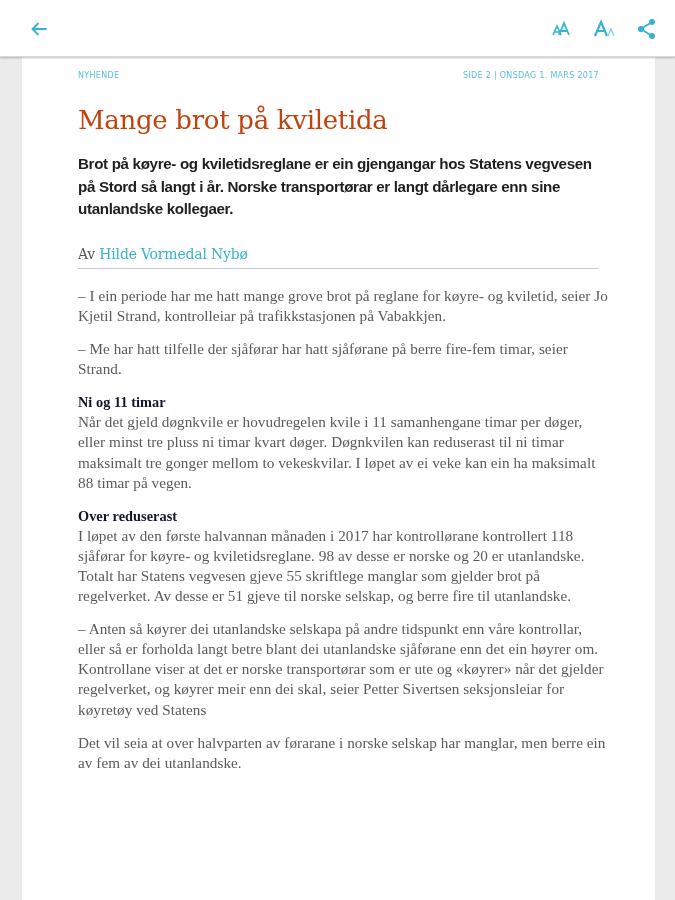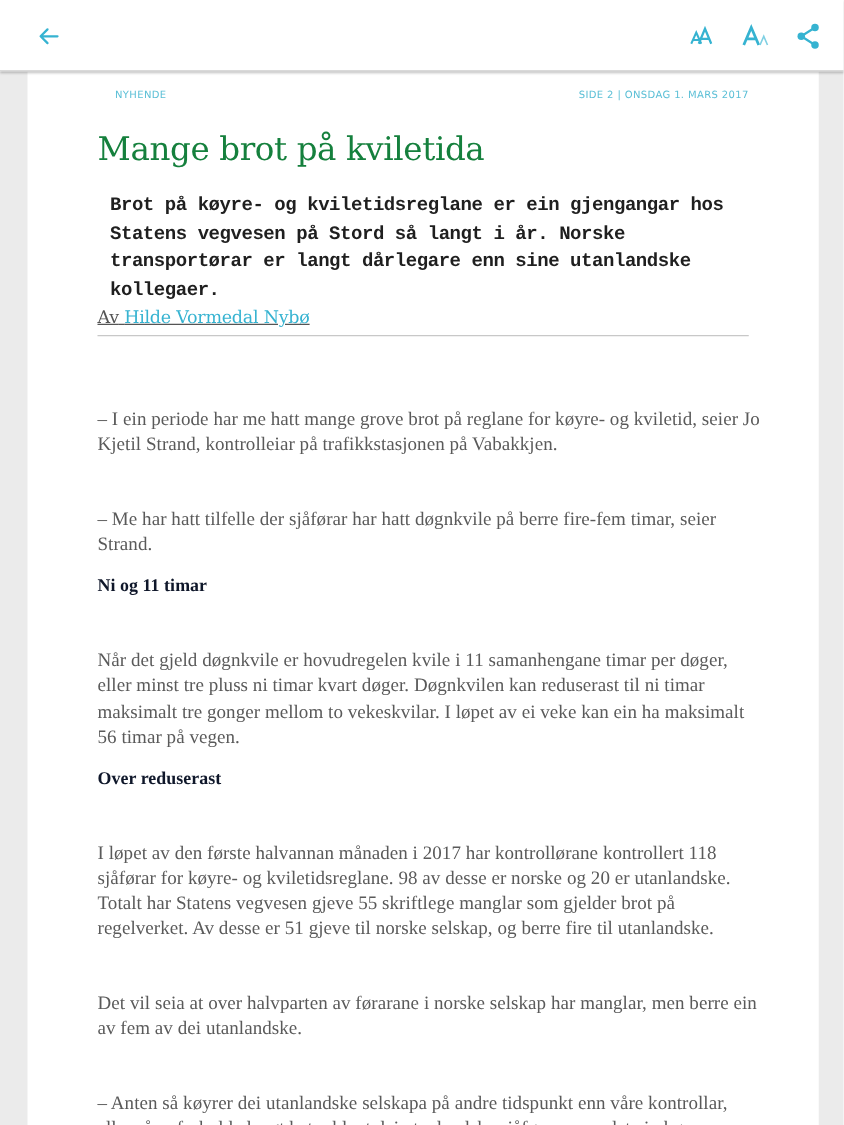--- a/index.html
+++ b/index.html
@@ -19,31 +19,31 @@
     .font-large-btn { left: 590px; }
     .share-btn { left: 632px; }
 
     .viewer { position: absolute; left: 0; top: 57px; width: 675px; height: 843px; background: #ebebeb; overflow: hidden; }
     .page {
       position: absolute; left: 22px; top: 0; width: 633px; height: 900px;
       background: #ffffff;
     }
 
     .meta-row { position: absolute; left: 56px; right: 56px; top: 14px; height: 12px; font-family: "DejaVu Sans", sans-serif; font-size: 8px; letter-spacing: 0.3px; color: #5bbfd6; }
-    .section-label { position: absolute; left: 14px; top: 0; }
+    .section-label { position: absolute; left: 0; top: 0; }
     .page-info { position: absolute; right: 0; top: 0; }
 
-    .headline { position: absolute; left: 56px; top: 48px; font-family: "DejaVu Serif", serif; font-size: 26px; font-weight: normal; color: #15803d; letter-spacing: -0.3px; white-space: nowrap; }
-    .lead { position: absolute; left: 56px; top: 96px; width: 530px; font-family: Liberation Mono, monospace; font-size: 15.2px; line-height: 22.5px; color: #1f1f1f; font-weight: bold; letter-spacing: -0.35px; margin-left: 10px; }
+    .headline { position: absolute; left: 56px; top: 48px; font-family: "DejaVu Serif", serif; font-size: 26px; font-weight: normal; color: #c2410c; letter-spacing: -0.3px; white-space: nowrap; }
+    .lead { position: absolute; left: 56px; top: 96px; width: 530px; font-family: Liberation Sans, sans-serif; font-size: 15.2px; line-height: 22.5px; color: #1f1f1f; font-weight: bold; letter-spacing: -0.35px; }
 
-    .byline { position: absolute; left: 56px; top: 189px; width: 521px; height: 23px; border-bottom: 1px solid #c8c8c8; font-size: 14px; color: #555; letter-spacing: -0.2px; text-decoration: underline; }
+    .byline { position: absolute; left: 56px; top: 189px; width: 521px; height: 23px; border-bottom: 1px solid #c8c8c8; font-size: 14px; color: #555; letter-spacing: -0.2px; }
     .byline .author { color: #36b3d1; cursor: pointer; }
 
     .body { position: absolute; left: 56px; top: 229px; width: 530px; font-family: "Liberation Serif", serif; font-size: 15.2px; line-height: 20.1px; color: #5a5a5a; letter-spacing: 0.05px; }
-    .body p { margin-bottom: 13px; margin-top: 40px; }
+    .body p { margin-bottom: 13px; }
     .body h3 { font-size: 14.3px; font-weight: bold; color: #0f172a; line-height: 20px; }
   </style>
 </head>
 <body>
 
 <div class="topbar">
   <div class="icon-btn back-btn">
     <svg width="18" height="18" viewBox="0 0 18 18">
       <path d="M16 9H3M8 3.5L2.5 9L8 14.5" fill="none" stroke="#36b3d1" stroke-width="1.8" stroke-linecap="round" stroke-linejoin="round"></path>
     </svg>
@@ -80,22 +80,22 @@
     <h1 class="headline">Mange brot på kviletida</h1>
     <div class="lead">Brot på køyre- og kviletidsreglane er ein gjengangar hos Statens vegvesen på Stord så langt i år. Norske transportørar er langt dårlegare enn sine utanlandske kollegaer.</div>
 
     <div class="byline">
       <span>Av</span>
       <span class="author">Hilde Vormedal Nybø</span>
     </div>
 
     <div class="body">
       <p>– I ein periode har me hatt mange grove brot på reglane for køyre- og kviletid, seier Jo Kjetil Strand, kontrolleiar på trafikkstasjonen på Vabakkjen.</p>
-      <p>– Me har hatt tilfelle der sjåførar har hatt døgnkvile på berre fire-fem timar, seier Strand.</p>
+      <p>– Me har hatt tilfelle der sjåførar har hatt sjåførane på berre fire-fem timar, seier Strand.</p>
       <h3>Ni og 11 timar</h3>
-      <p>Når det gjeld døgnkvile er hovudregelen kvile i 11 samanhengane timar per døger, eller minst tre pluss ni timar kvart døger. Døgnkvilen kan reduserast til ni timar maksimalt tre gonger mellom to vekeskvilar. I løpet av ei veke kan ein ha maksimalt 56 timar på vegen.</p>
+      <p>Når det gjeld døgnkvile er hovudregelen kvile i 11 samanhengane timar per døger, eller minst tre pluss ni timar kvart døger. Døgnkvilen kan reduserast til ni timar maksimalt tre gonger mellom to vekeskvilar. I løpet av ei veke kan ein ha maksimalt 88 timar på vegen.</p>
       <h3>Over reduserast</h3>
       <p>I løpet av den første halvannan månaden i 2017 har kontrollørane kontrollert 118 sjåførar for køyre- og kviletidsreglane. 98 av desse er norske og 20 er utanlandske. Totalt har Statens vegvesen gjeve 55 skriftlege manglar som gjelder brot på regelverket. Av desse er 51 gjeve til norske selskap, og berre fire til utanlandske.</p>
+      <p>– Anten så køyrer dei utanlandske selskapa på andre tidspunkt enn våre kontrollar, eller så er forholda langt betre blant dei utanlandske sjåførane enn det ein høyrer om. Kontrollane viser at det er norske transportørar som er ute og «køyrer» når det gjelder regelverket, og køyrer meir enn dei skal, seier Petter Sivertsen seksjonsleiar for køyretøy ved Statens</p>
       <p>Det vil seia at over halvparten av førarane i norske selskap har manglar, men berre ein av fem av dei utanlandske.</p>
-      <p>– Anten så køyrer dei utanlandske selskapa på andre tidspunkt enn våre kontrollar, eller så er forholda langt betre blant dei utanlandske sjåførane enn det ein høyrer om. Kontrollane viser at det er norske transportørar som er ute og «køyrer» når det gjelder regelverket, og køyrer meir enn dei skal, seier Petter Sivertsen seksjonsleiar for køyretøy ved Statens</p>
     </div>
   </div>
 </div>
 
 </body></html>

